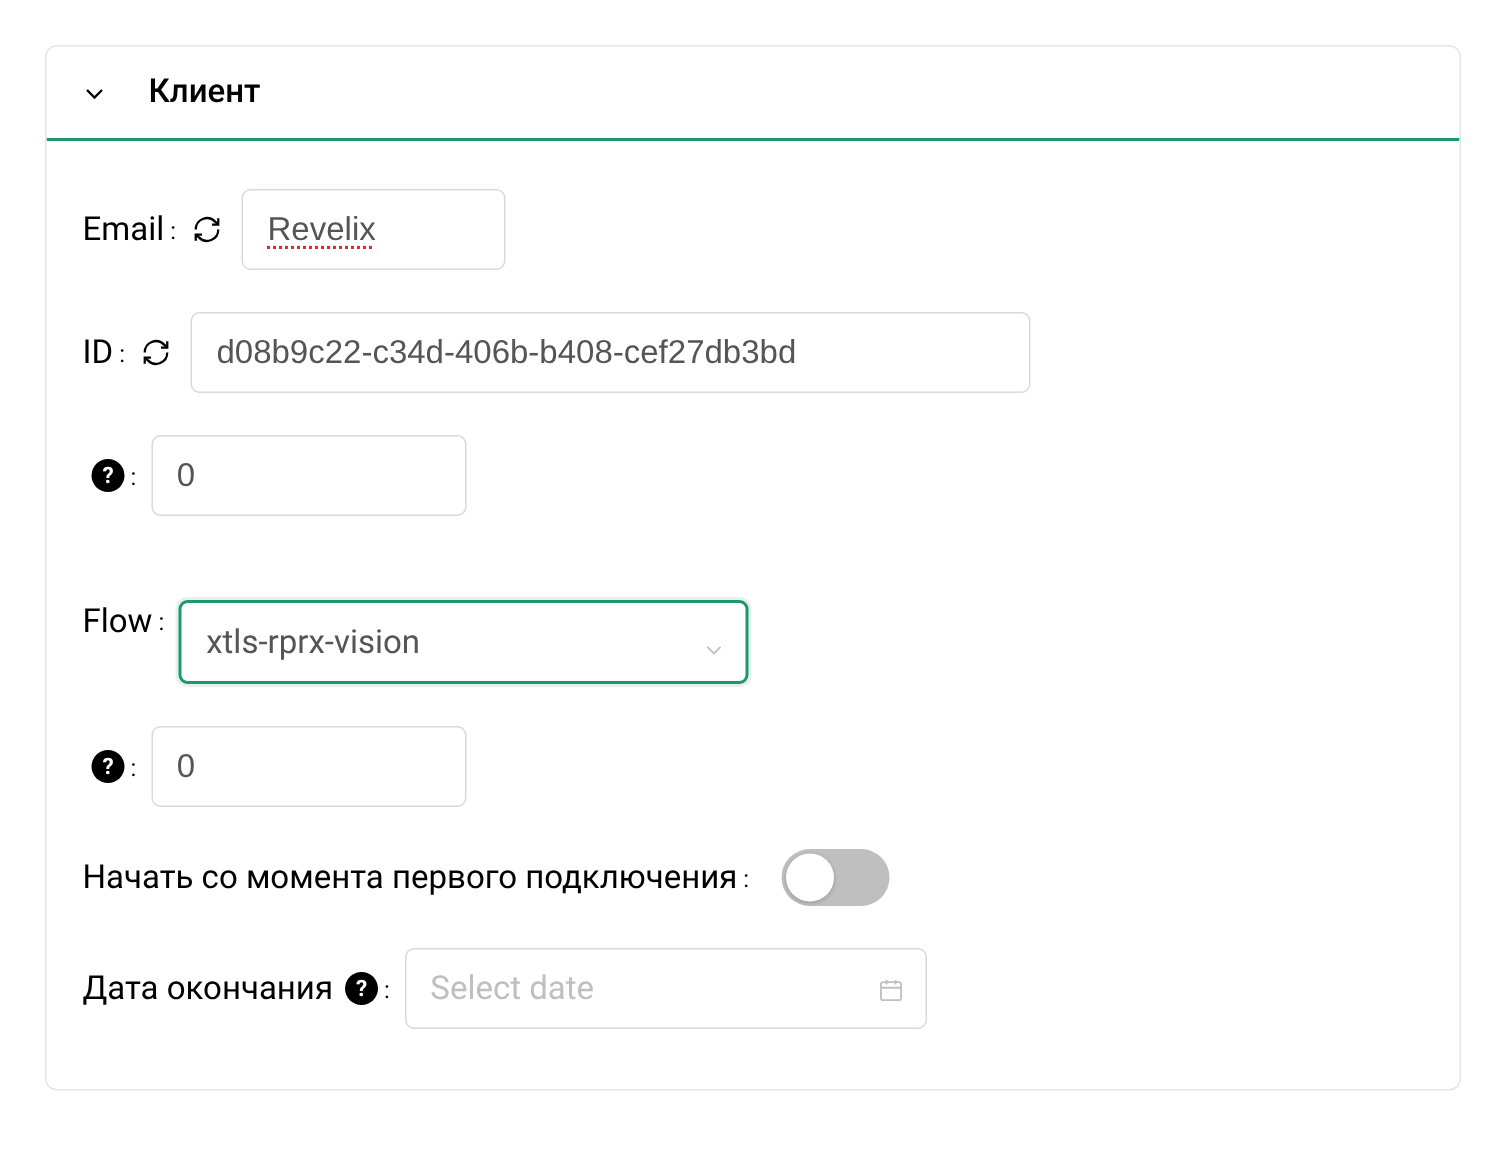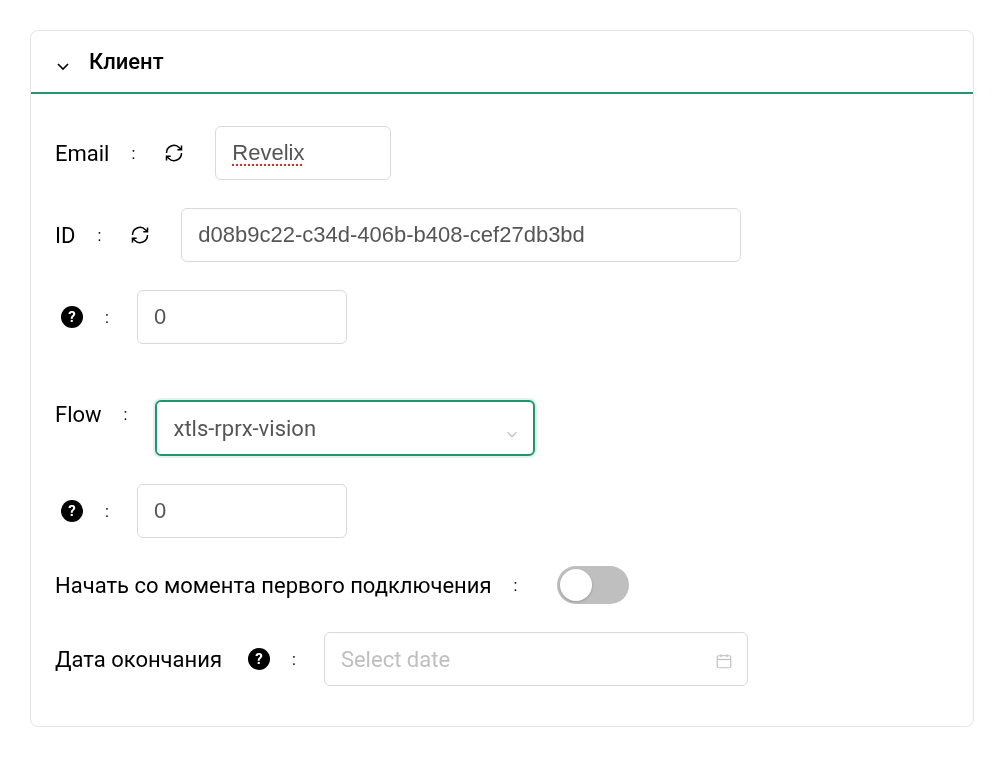--- a/index.html
+++ b/index.html
@@ -10,24 +10,24 @@
       color: #000;
     }
     .panel {
       border: 1px solid #e5e5e5;
       border-radius: 8px;
       overflow: hidden;
       max-width: 944px;
     }
     .panel-header {
       display: flex;
-      align-items: flex-end;
+      align-items: center;
       padding: 18px 24px;
       border-bottom: 2px solid #1d9770;
-      gap: 18px;
+      gap: 28px;
     }
     .chevron-down {
       width: 16px;
       height: 16px;
       display: inline-flex;
       align-items: center;
       justify-content: center;
     }
     .panel-title {
       font-size: 22px;
@@ -35,21 +35,21 @@
     }
     .panel-body {
       padding: 32px 24px 40px;
       display: flex;
       flex-direction: column;
       gap: 28px;
     }
     .form-row {
       display: flex;
       align-items: center;
-      gap: 20px;
+      gap: 2px;
     }
     .form-label {
       font-size: 22px;
       color: #000;
       display: inline-flex;
       align-items: center;
     }
     .colon {
       margin: 0 8px 0 2px;
     }
@@ -140,21 +140,21 @@
       box-shadow: 0 1px 3px rgba(0,0,0,0.2);
     }
     .date-input {
       height: 54px;
       border: 1px solid #d9d9d9;
       border-radius: 6px;
       padding: 0 44px 0 16px;
       font-size: 22px;
       color: #bfbfbf;
       background: #fff;
-      width: 424px;
+      width: 348px;
       display: flex;
       align-items: center;
       position: relative;
       cursor: pointer;
     }
     .calendar-icon {
       position: absolute;
       right: 14px;
       top: 50%;
       transform: translateY(-50%);

